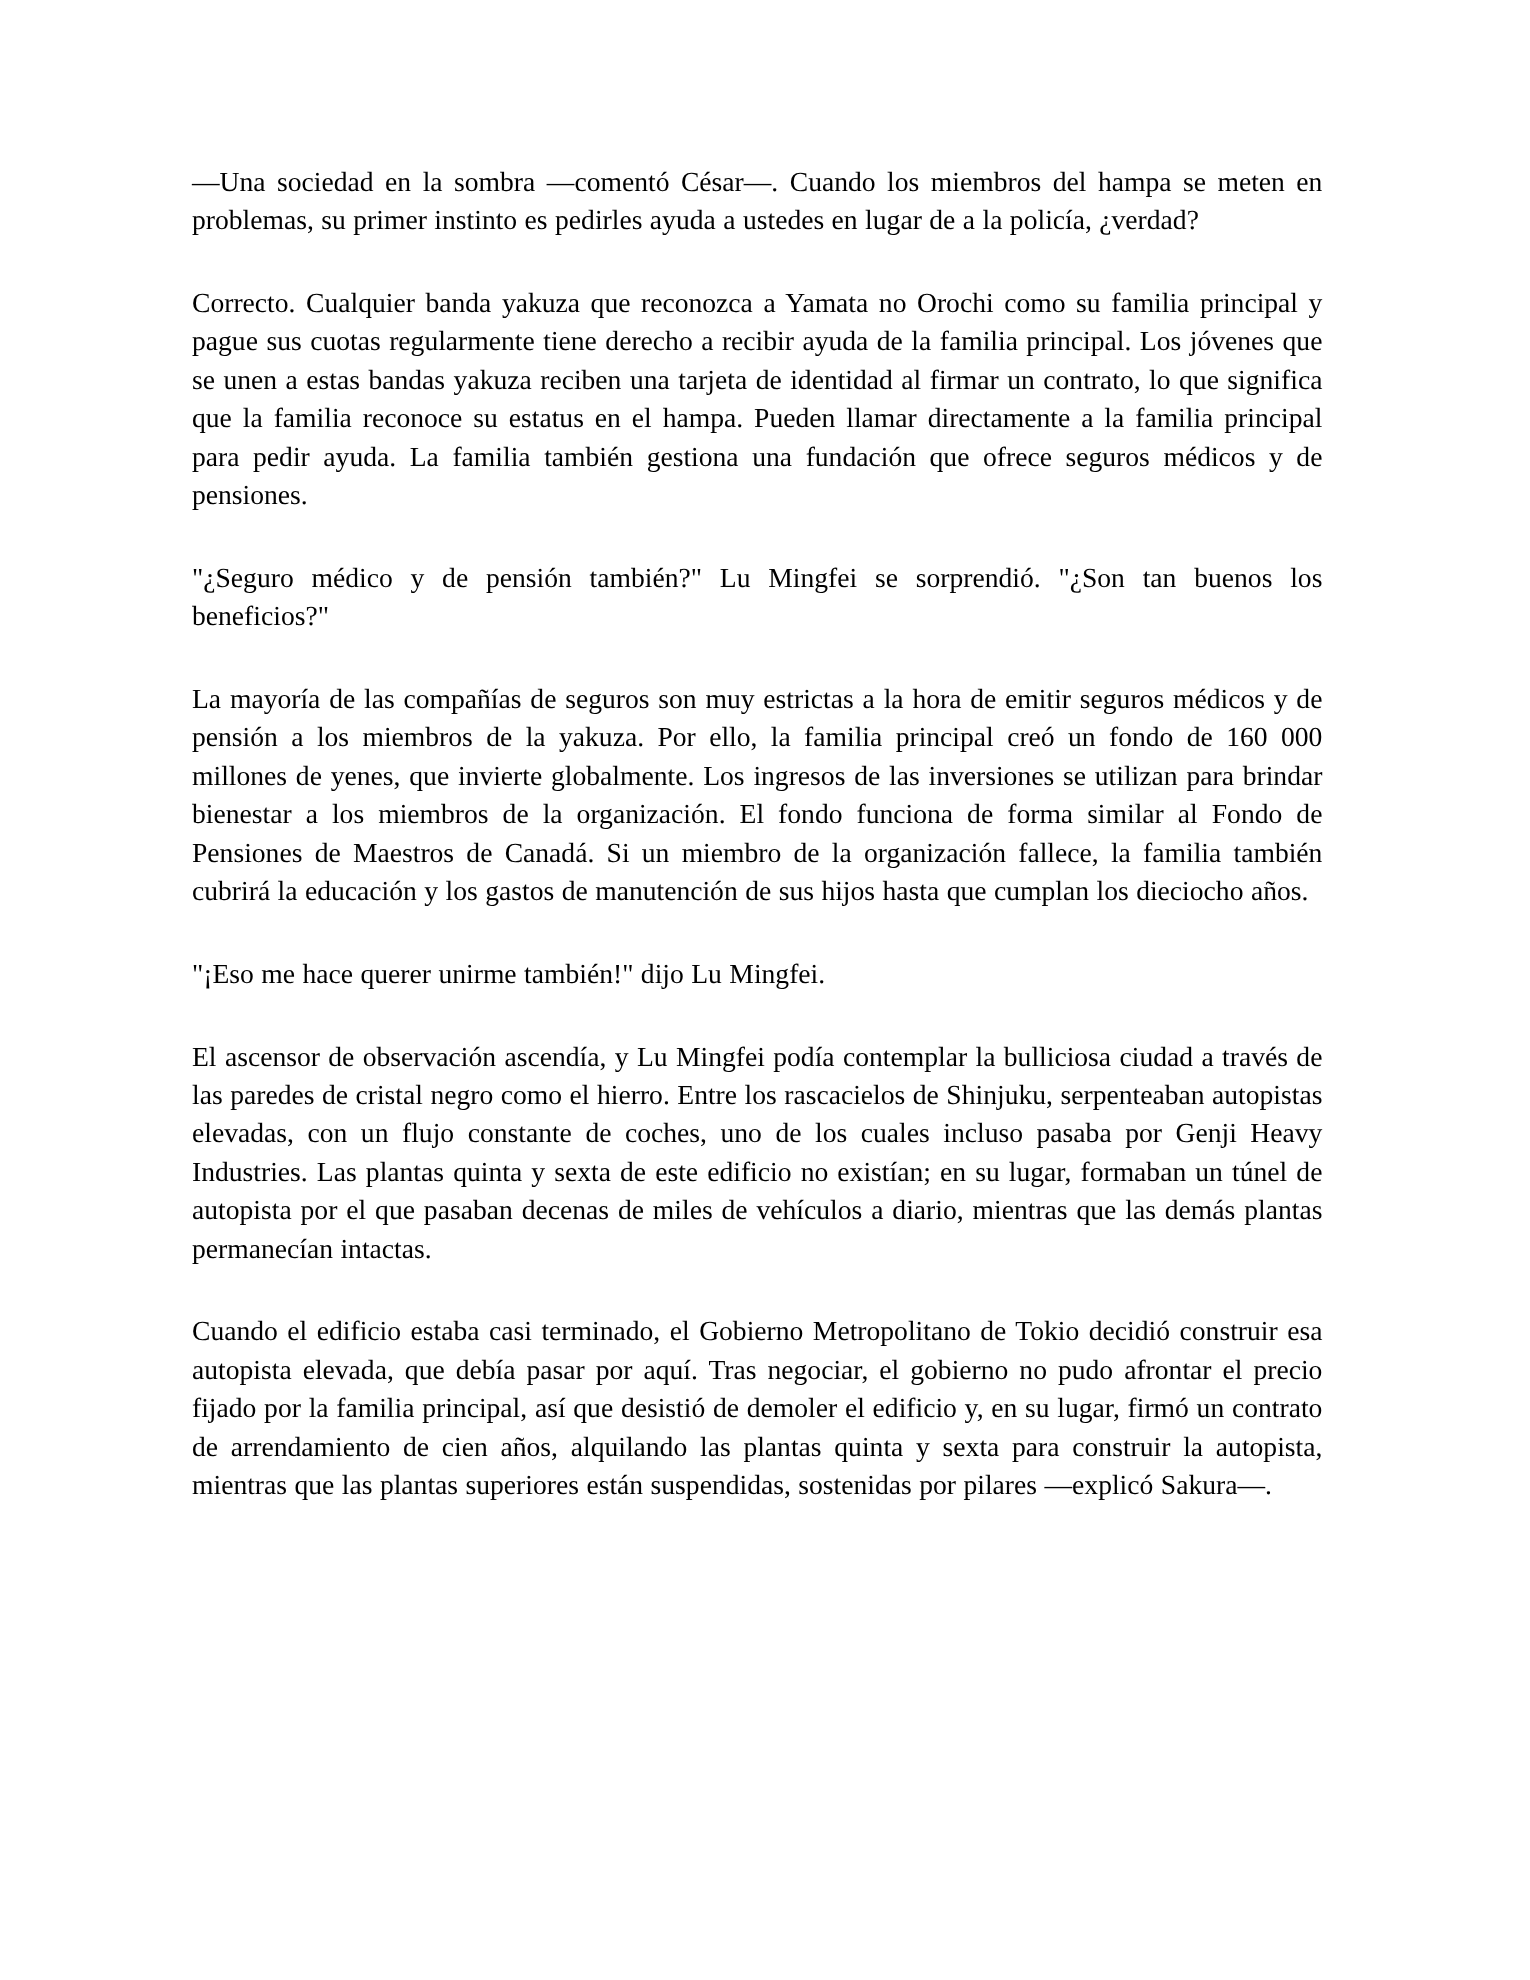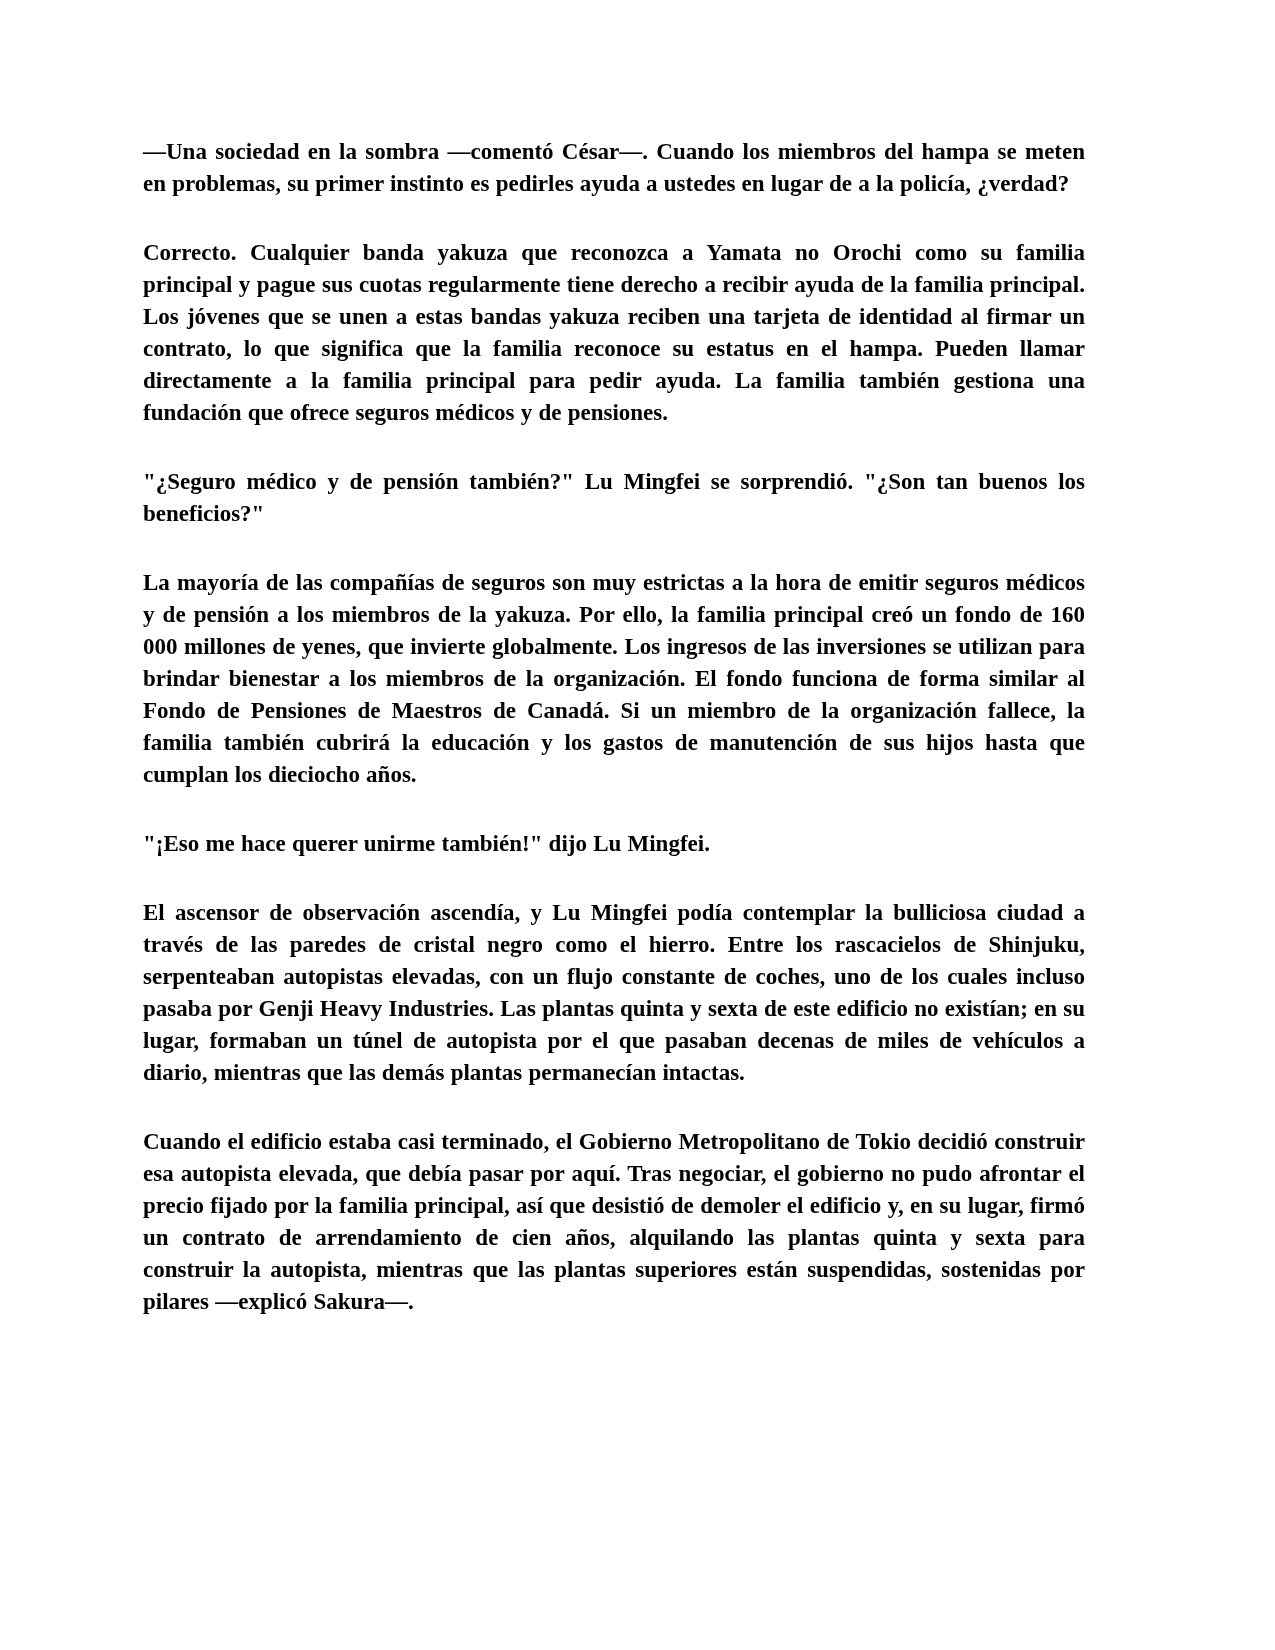--- a/index.html
+++ b/index.html
@@ -10,25 +10,24 @@
   body {
     width: 1275px;
     height: 1650px;
     position: relative;
     font-family: "Liberation Serif", "DejaVu Serif", serif;
     color: #000000;
     overflow: hidden;
   }
   .page {
     position: absolute;
-    top: 0; left: 0;
+    top: 0; left: 17px;
     width: 1152px;
     height: 1650px;
     background: #ffffff;
-    font-weight: bold;
   }
   .text-block {
     position: absolute;
     left: 143px;
     top: 136px;
     width: 942px;
   }
   .text-block p {
     margin: 0 0 37px 0;
     font-size: 23px;

